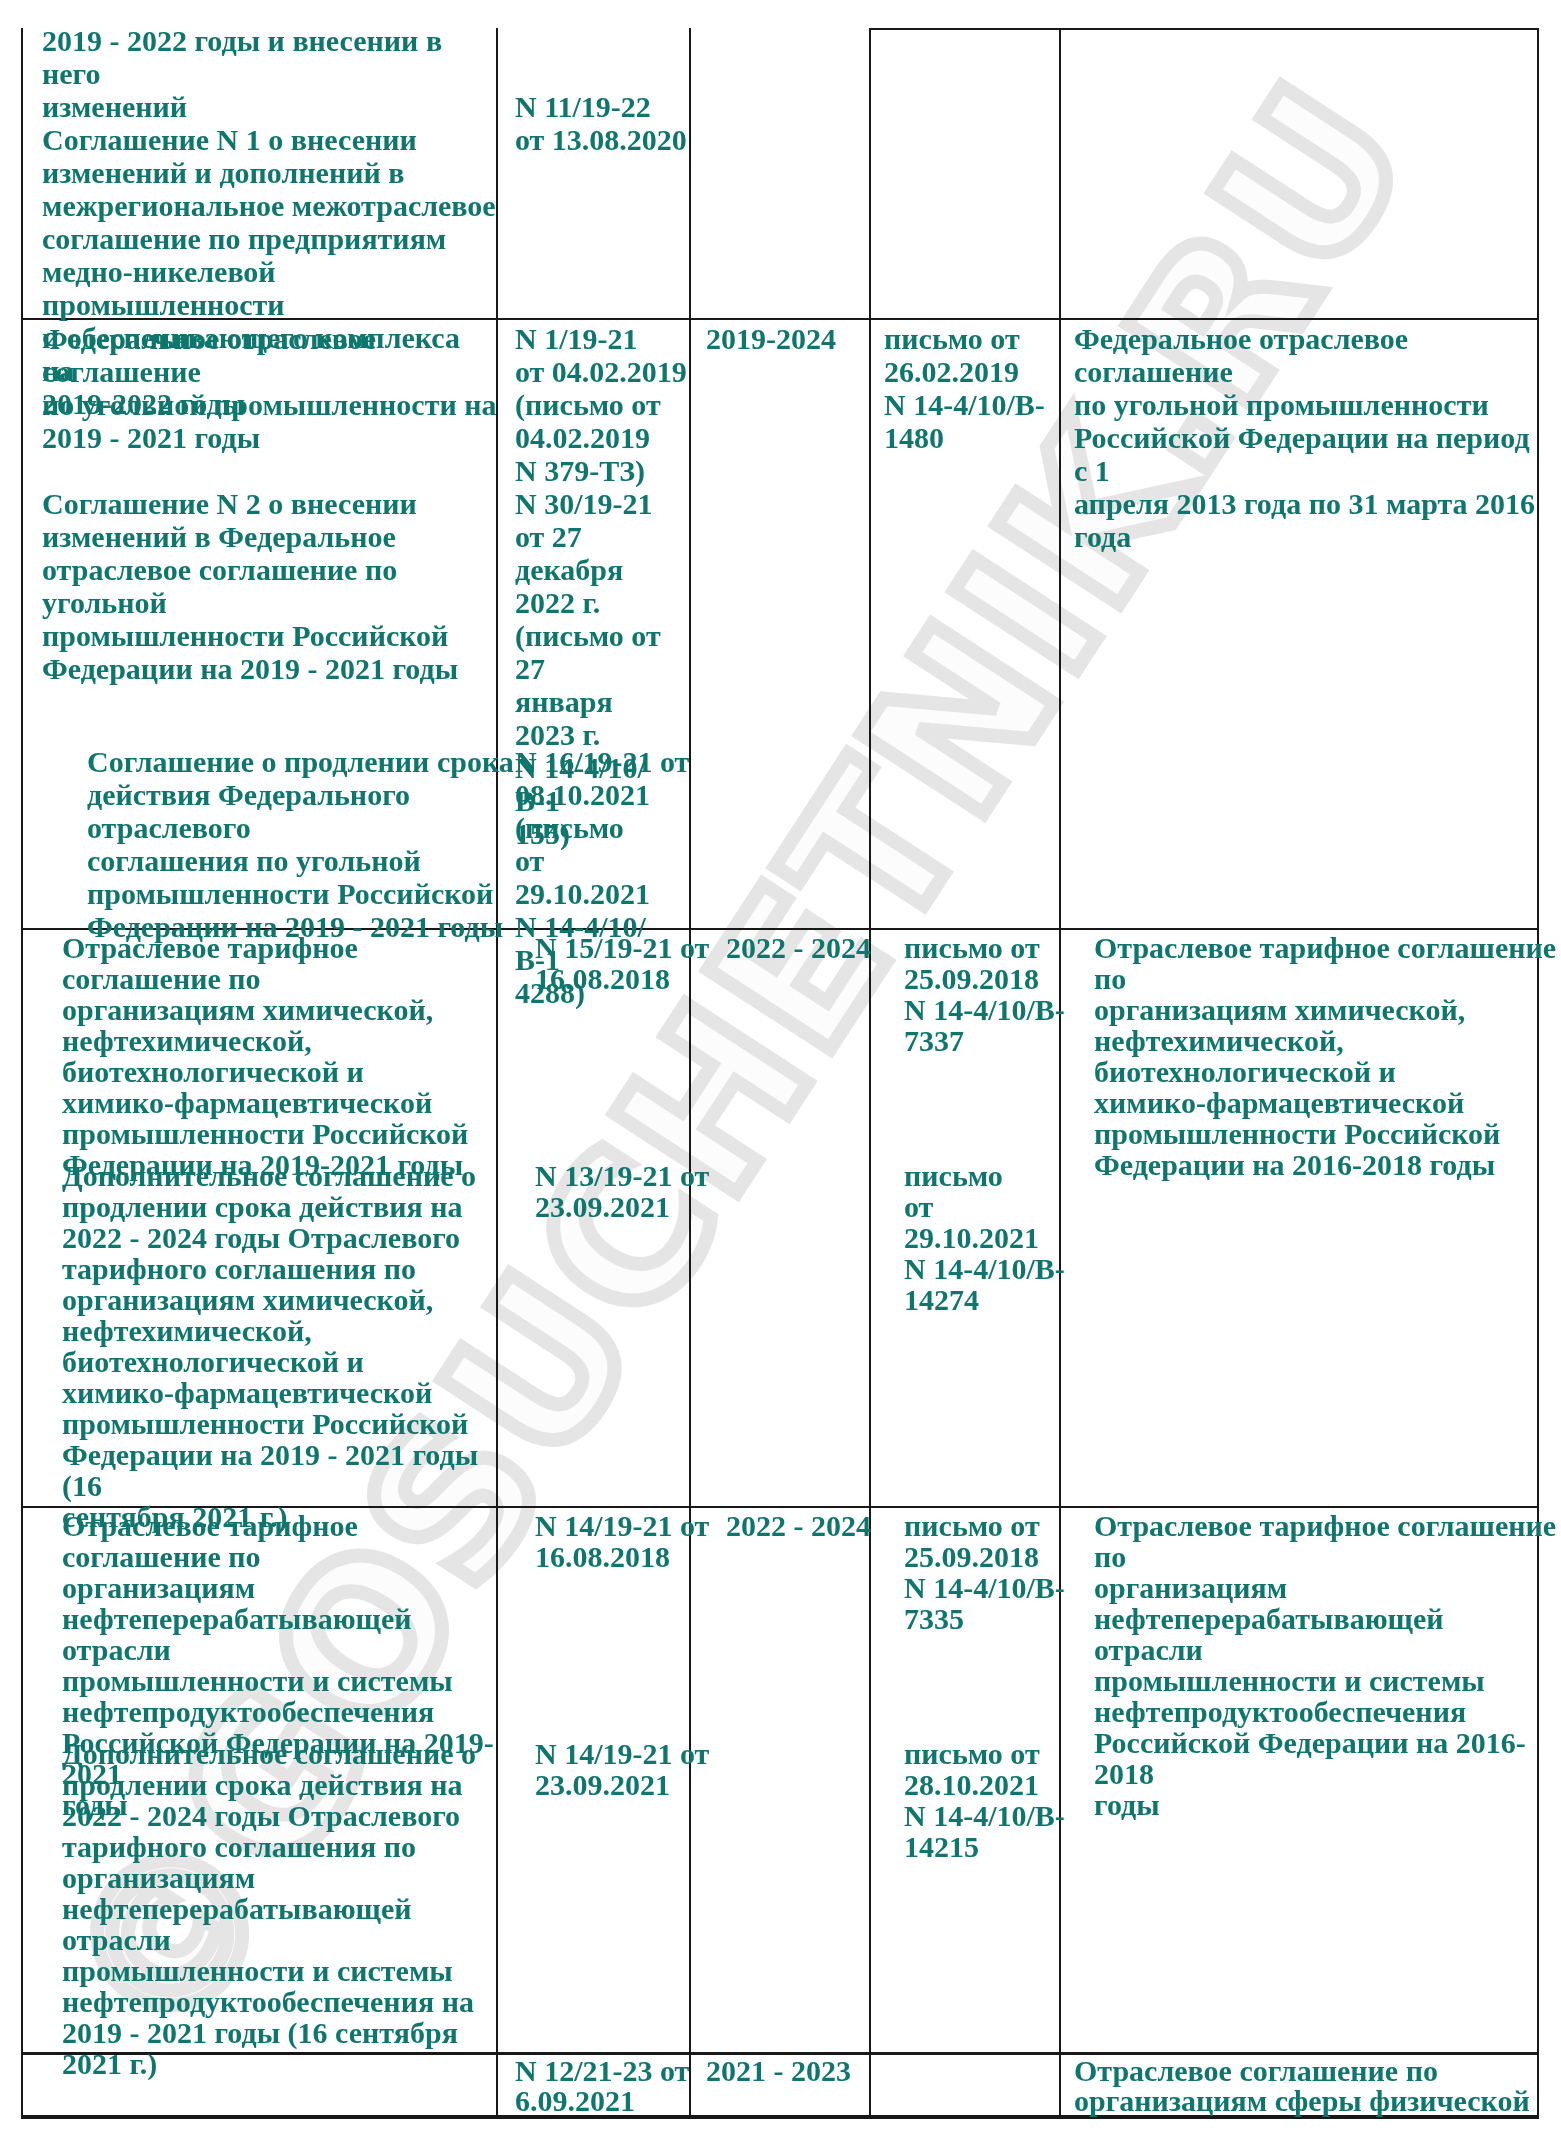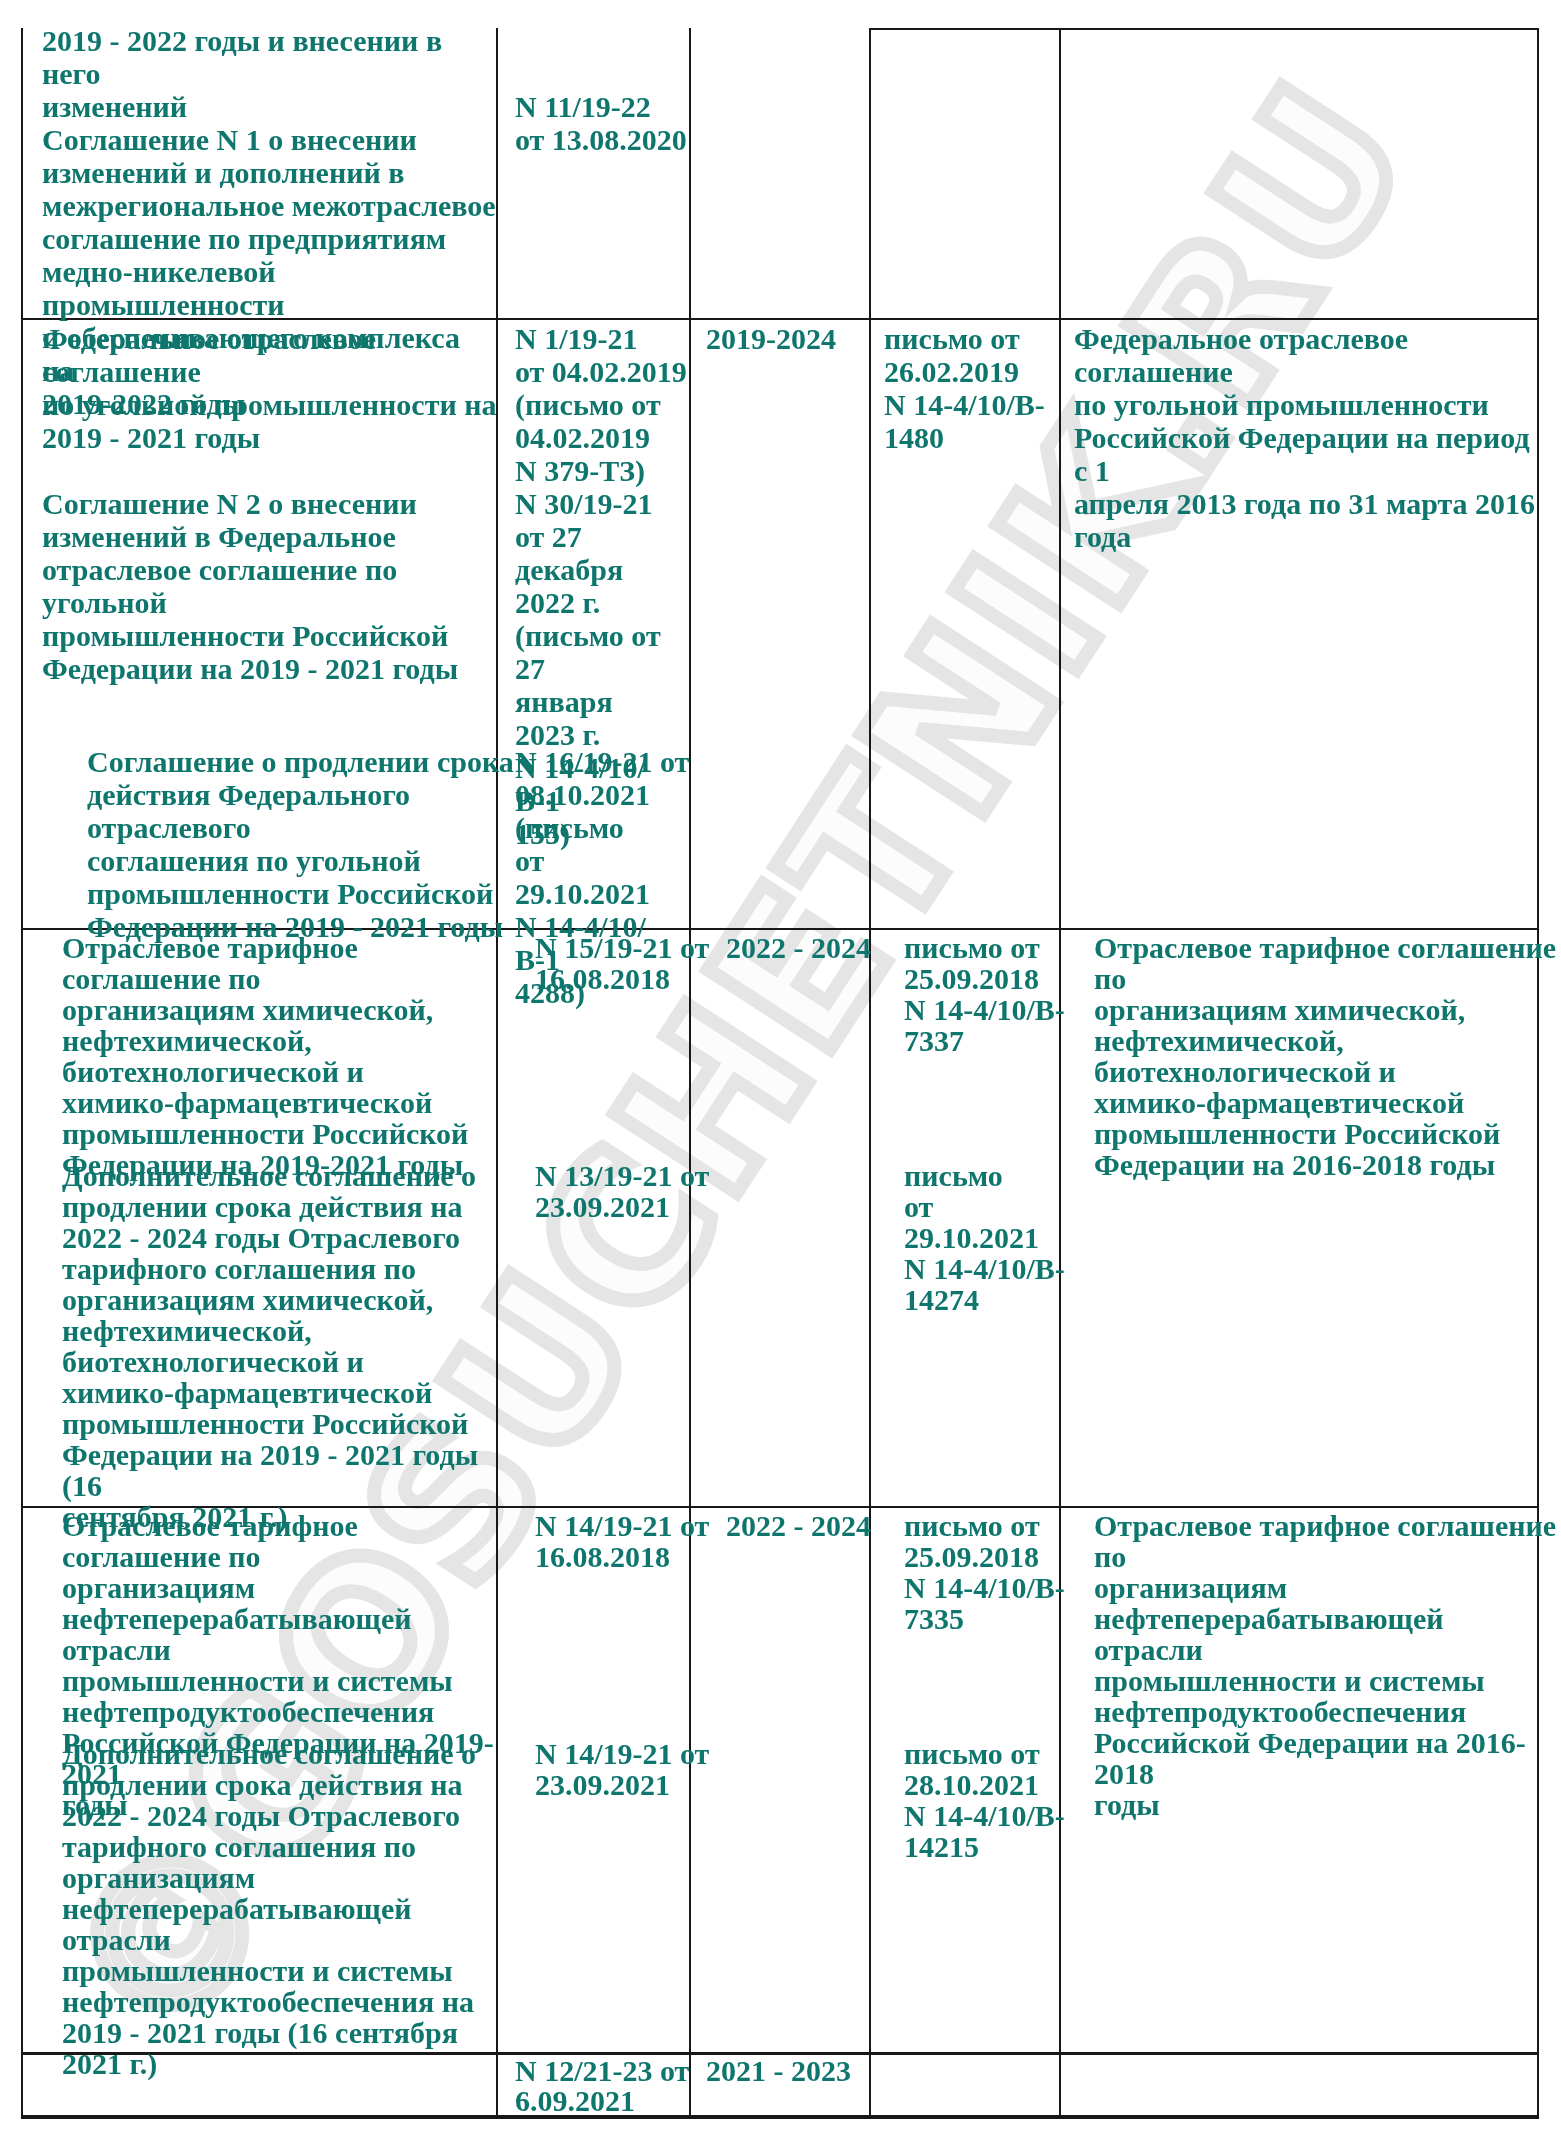--- a/index.html
+++ b/index.html
@@ -194,15 +194,17 @@
 организациям
 нефтеперерабатывающей отрасли
 промышленности и системы
 нефтепродуктообеспечения
 Российской Федерации на 2016-2018
 годы</div>
 
     <div class="para c2 lh30" style="top:2056px;">N 12/21-23 от
 6.09.2021</div>
     <div class="para c3 lh30" style="top:2056px;">2021 - 2023</div>
+    <div class="para c5 lh30" style="top:2056px;">Отраслевое соглашение по
+организациям сферы физической</div>
 
   </div>
 </div>
 
 </body></html>

